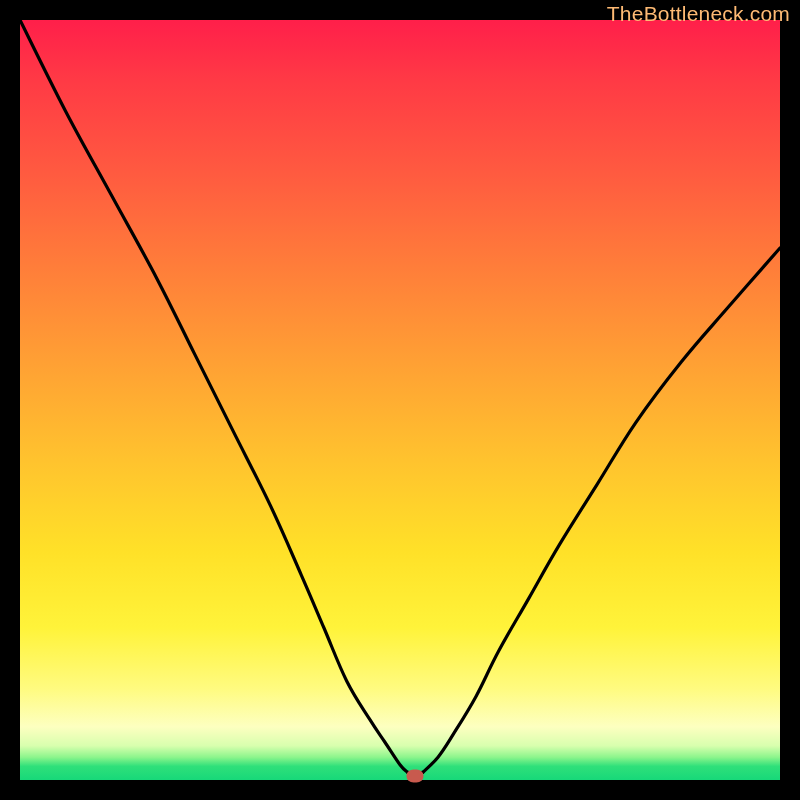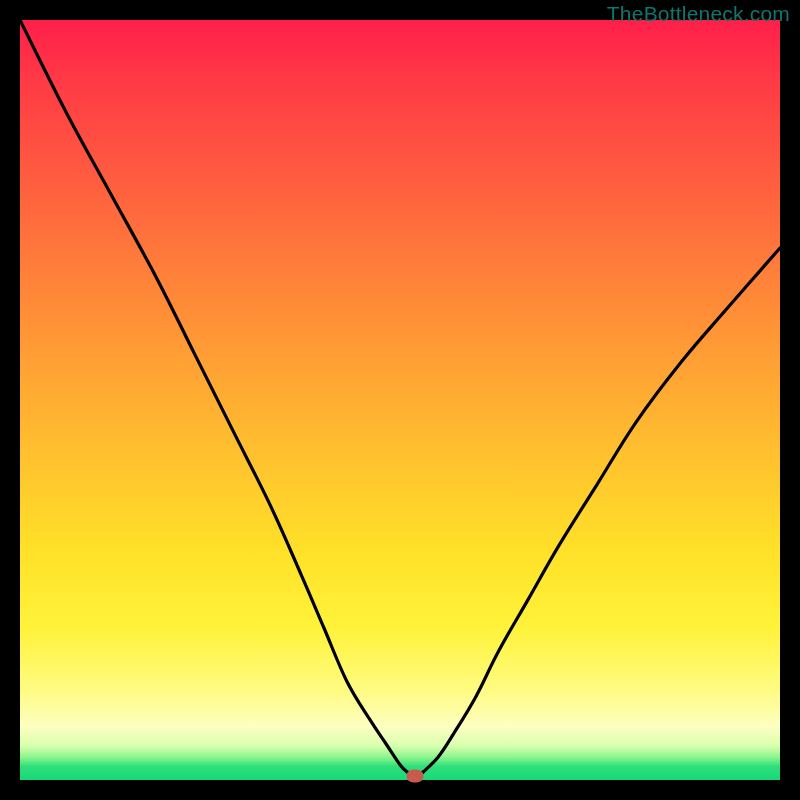--- a/index.html
+++ b/index.html
@@ -41,21 +41,21 @@
       #d8ffae 95.5%,
       #8cf58c 97%,
       #2fe07a 98.2%,
       #17d879 100%
     );
   }
   .watermark {
     position: absolute;
     top: 2px;
     right: 10px;
-    color: #0f766e;
+    color: #fdba74;
     font-size: 21px;
     letter-spacing: 0.2px;
     font-weight: 500;
     pointer-events: none;
     user-select: none;
   }
   svg.curve {
     position: absolute;
     left: 0;
     top: 0;

